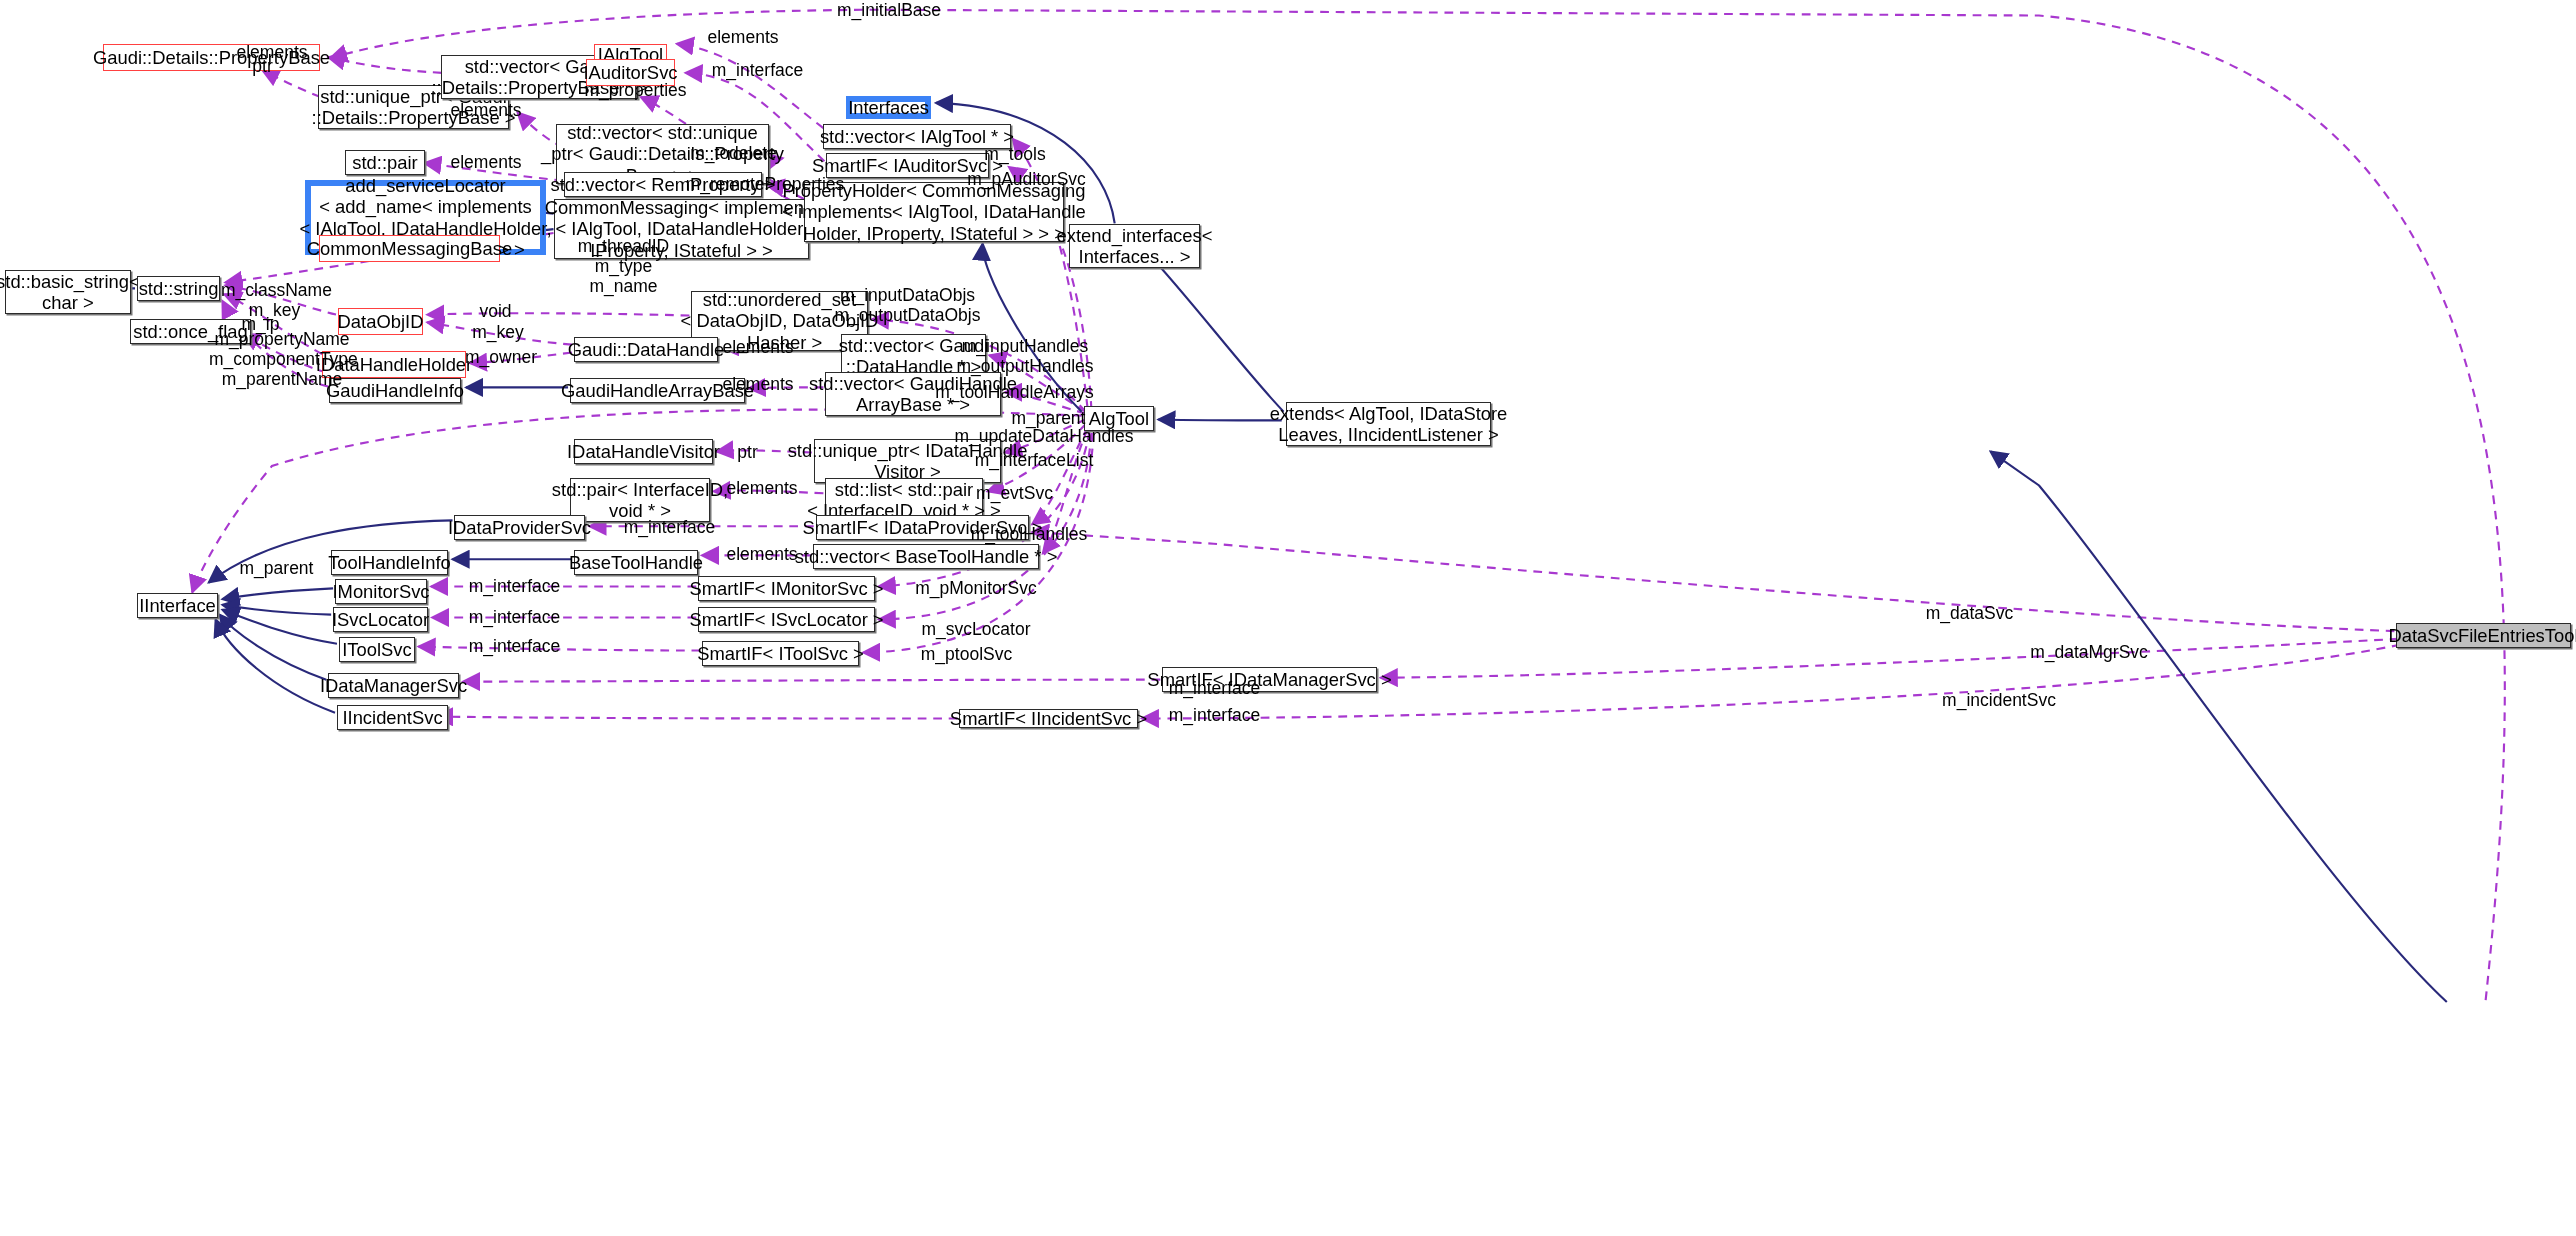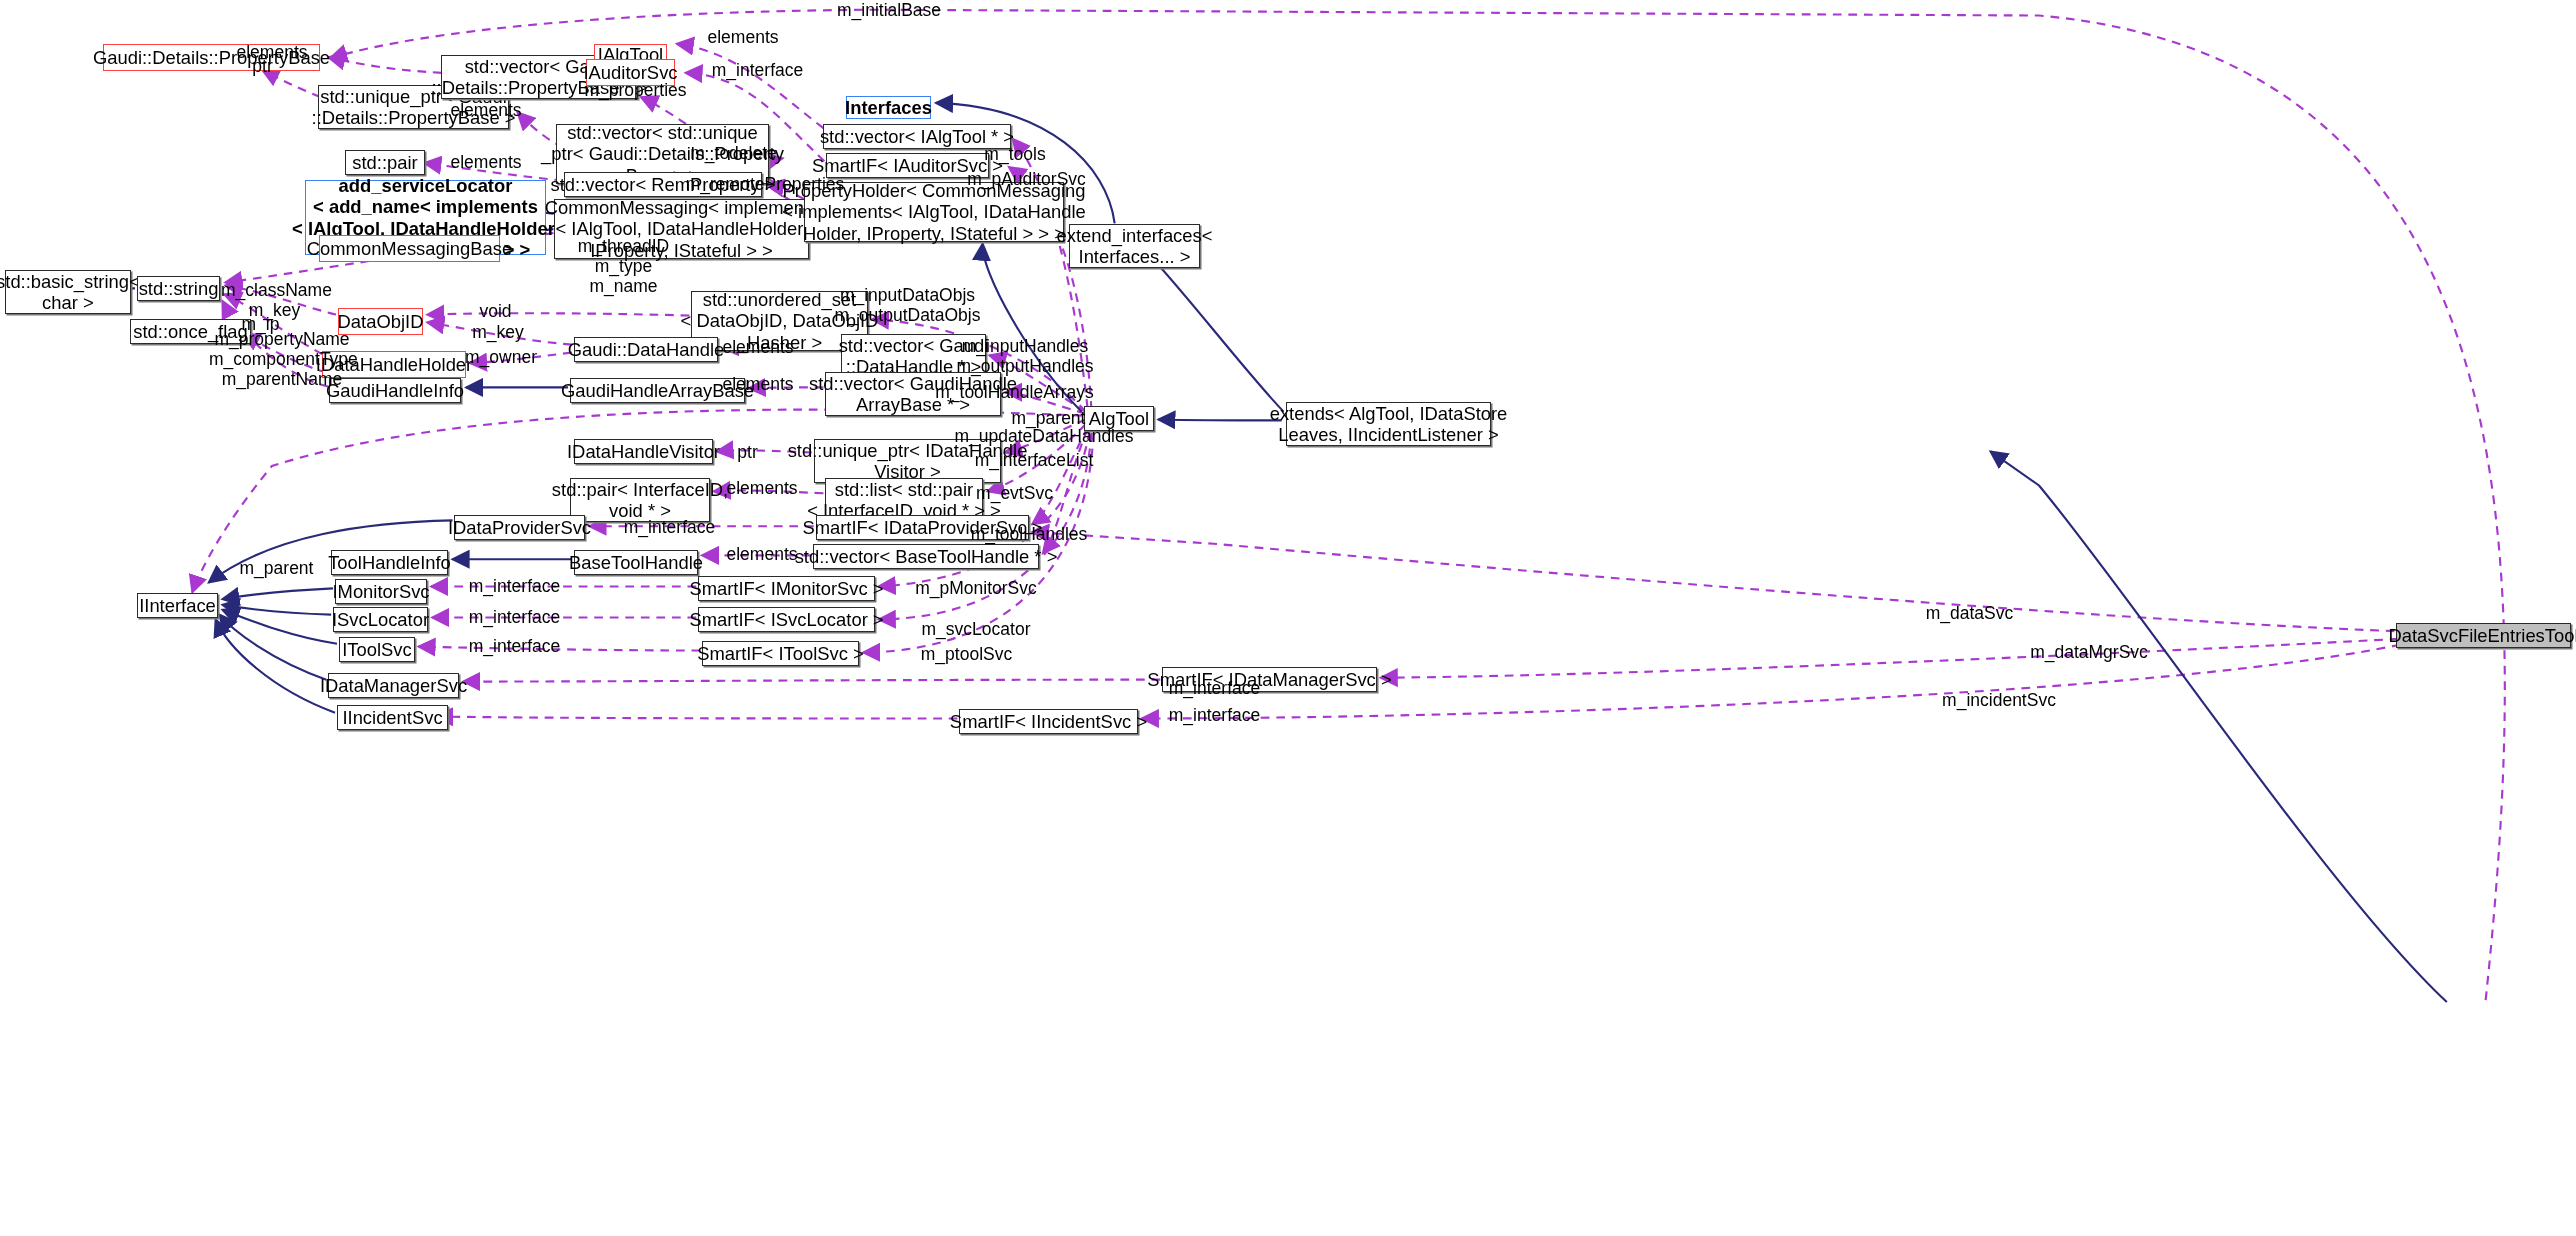--- a/index.html
+++ b/index.html
@@ -44,23 +44,22 @@
     border: 1px solid #2b2b2b;
     box-shadow: 1.5px 1.5px 0 0 #777777;
   }
   
   .node.red {
     border: 1.9px solid #ff4040;
     box-shadow: none;
   }
   
   .node.light {
-    border: 1px solid #3b82f6;
+    border: 6px solid #3b82f6;
     box-shadow: none;
-    font-weight: bold;
   }
   
   .node.focus {
     background: #bfbfbf;
     border: 1px solid #2b2b2b;
     box-shadow: 1.5px 1.5px 0 0 #777777;
   }
   .edge-label {
     position: absolute;
     font-family: "Liberation Sans", sans-serif;
@@ -281,21 +280,21 @@
   <div class="node std" style="left:335px;top:579px;width:92px;height:25px">IMonitorSvc</div>
   <div class="node std" style="left:698px;top:576px;width:177px;height:25px">SmartIF&lt; IMonitorSvc &gt;</div>
   <div class="node std" style="left:137px;top:593px;width:81px;height:25px">IInterface</div>
   <div class="node std" style="left:333px;top:607px;width:95px;height:25px">ISvcLocator</div>
   <div class="node std" style="left:698px;top:607px;width:177px;height:25px">SmartIF&lt; ISvcLocator &gt;</div>
   <div class="node std" style="left:339px;top:637px;width:76px;height:25px">IToolSvc</div>
   <div class="node std" style="left:702px;top:641px;width:157px;height:25px">SmartIF&lt; IToolSvc &gt;</div>
   <div class="node std" style="left:328px;top:673px;width:131px;height:25px">IDataManagerSvc</div>
   <div class="node std" style="left:1162px;top:667px;width:215px;height:25px">SmartIF&lt; IDataManagerSvc &gt;</div>
   <div class="node std" style="left:337px;top:705px;width:111px;height:25px">IIncidentSvc</div>
-  <div class="node std" style="left:959px;top:709px;width:179px;height:25px">SmartIF&lt; IIncidentSvc &gt;</div>
+  <div class="node std" style="left:959px;top:709px;width:179px;height:19px">SmartIF&lt; IIncidentSvc &gt;</div>
   <div class="node focus" style="left:2396px;top:623px;width:175px;height:25px">DataSvcFileEntriesTool</div>
 
   <div class="edge-label" style="left:816px;top:0px;width:146px">m_initialBase</div>
   <div class="edge-label" style="left:233px;top:42px;width:78px">elements</div>
   <div class="edge-label" style="left:243px;top:56px;width:39px">ptr</div>
   <div class="edge-label" style="left:704px;top:27px;width:78px">elements</div>
   <div class="edge-label" style="left:704px;top:60px;width:107px">m_interface</div>
   <div class="edge-label" style="left:577px;top:80px;width:117px">m_properties</div>
   <div class="edge-label" style="left:447px;top:100px;width:78px">elements</div>
   <div class="edge-label" style="left:447px;top:152px;width:78px">elements</div>

